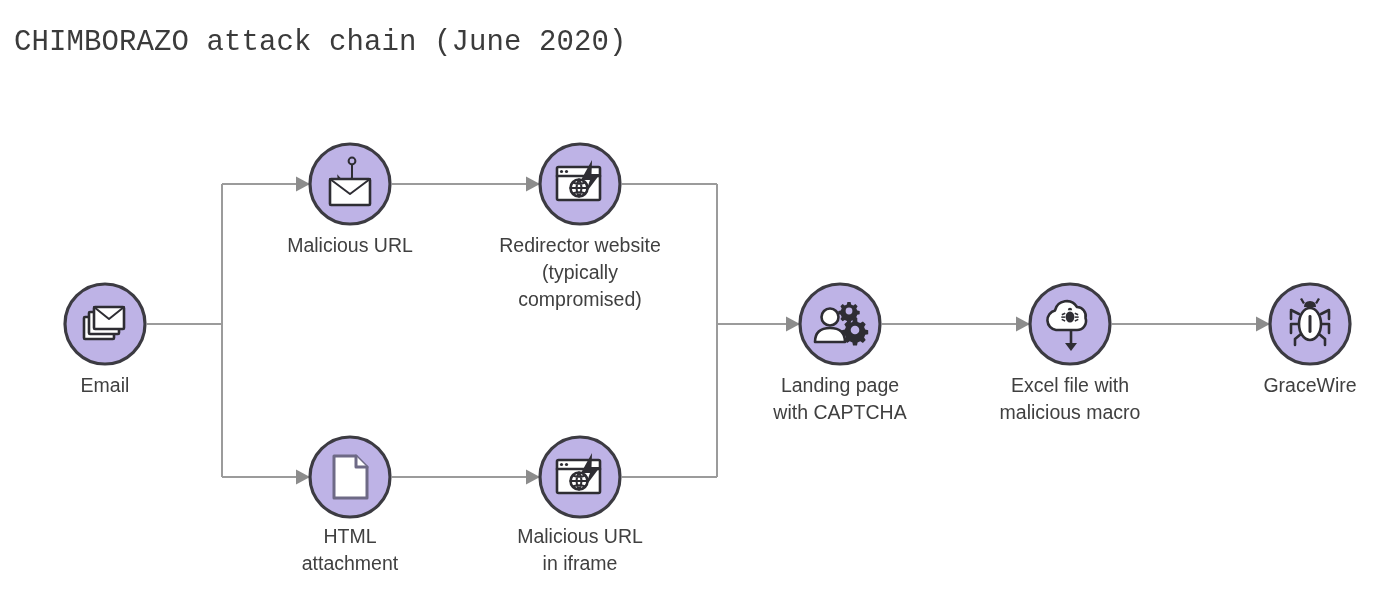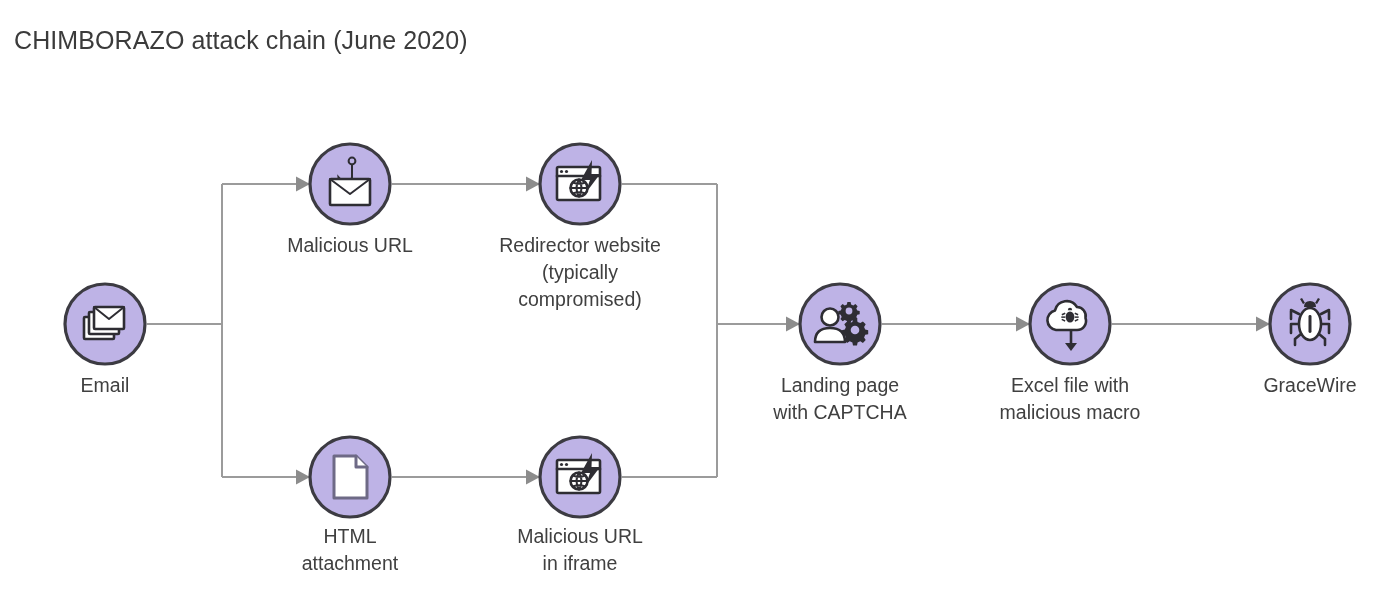--- a/index.html
+++ b/index.html
@@ -18,25 +18,25 @@
   #diagram-root {
     position: relative;
     width: 1381px;
     height: 594px;
     background: #ffffff;
   }
   #page-title {
     position: absolute;
     left: 14px;
     top: 26px;
-    font-size: 25px;
+    font-size: 29px;
     font-weight: 400;
     letter-spacing: 0.1px;
     color: #3b3b3b;
-    font-family: Liberation Sans, sans-serif;
+    font-family: Liberation Mono, monospace;
     white-space: nowrap;
   }
   svg#chain-svg {
     position: absolute;
     left: 0;
     top: 0;
     width: 1381px;
     height: 594px;
     display: block;
   }

